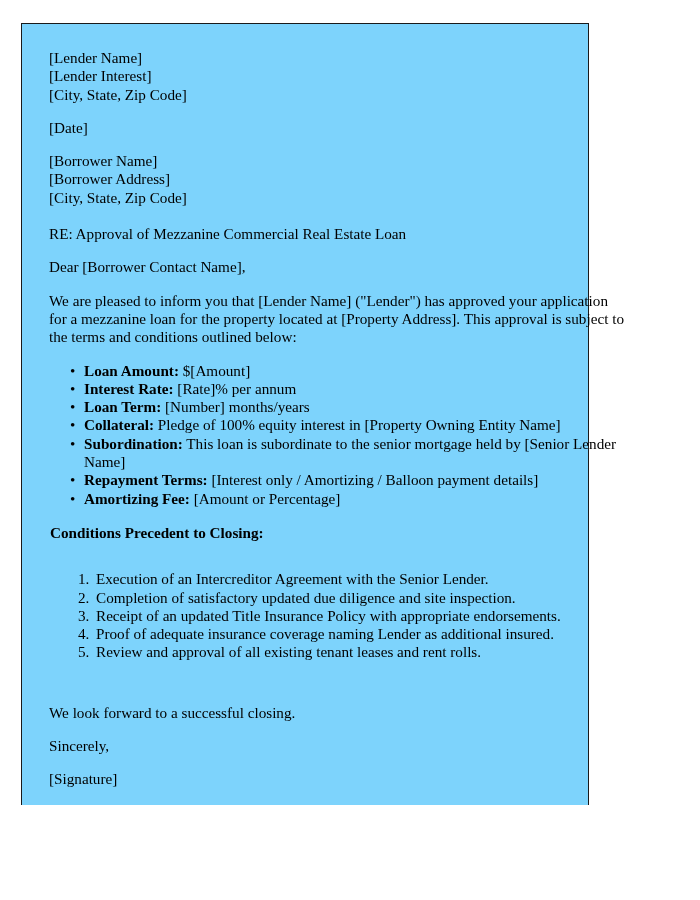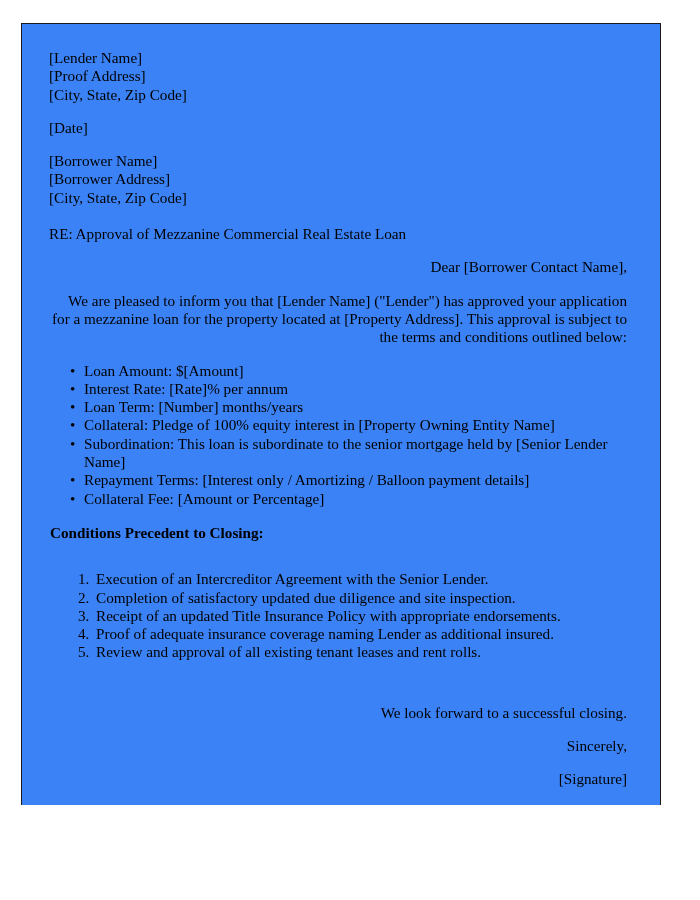--- a/index.html
+++ b/index.html
@@ -14,24 +14,24 @@
     font-family: "Liberation Serif", "DejaVu Serif", serif;
     color: #000000;
     overflow: hidden;
   }
 
   
   #page-sheet {
     position: absolute;
     left: 21px;
     top: 23px;
-    width: 640px;
+    width: 568px;
     height: 782px;
     box-sizing: border-box;
-    background: #3b82f6;
+    background: #7dd3fc;
     border-left: 1px solid #1a1a1a;
     border-top: 1px solid #1a1a1a;
     border-right: 1px solid #1a1a1a;
     border-bottom: none;
   }
 
   #page-body {
     position: absolute;
     left: 27px;
     top: 25px;
@@ -50,21 +50,21 @@
   .gap-sm { height: 15px; }
   .gap-md { height: 18px; }
 
   .re-line {
     font-weight: normal;
     margin: 0;
   }
 
   .para {
     margin: 0;
-    text-align: right;
+    text-align: left;
   }
 
   ul.terms {
     list-style: none;
     margin: 0;
     padding: 0;
   }
   ul.terms > li {
     position: relative;
     padding-left: 35px;
@@ -73,21 +73,21 @@
   }
   ul.terms > li::before {
     content: "\2022";
     position: absolute;
     left: 21px;
     top: 0;
     font-size: 15.2px;
     line-height: 18.3px;
   }
   .term-label {
-    font-weight: normal;
+    font-weight: bold;
   }
 
   ol.conditions {
     list-style: none;
     margin: 12px;
     padding: 0;
     counter-reset: cond;
   }
   ol.conditions > li {
     position: relative;
@@ -110,21 +110,21 @@
   }
 </style>
 </head>
 <body>
 
 <div id="page-sheet">
   <div id="page-body">
 
     <div>
       <div class="blk addr-line">[Lender Name]</div>
-      <div class="blk addr-line">[Proof Address]</div>
+      <div class="blk addr-line">[Lender Interest]</div>
       <div class="blk addr-line">[City, State, Zip Code]</div>
     </div>
 
     <div class="gap-sm"></div>
 
     <div class="blk">[Date]</div>
 
     <div class="gap-sm"></div>
 
     <div>
@@ -147,21 +147,21 @@
 
     <div class="gap-sm"></div>
 
     <ul class="terms" id="terms-list">
         <li><span class="term-label">Loan Amount:</span><span> $[Amount]</span></li>
         <li><span class="term-label">Interest Rate:</span><span> [Rate]% per annum</span></li>
         <li><span class="term-label">Loan Term:</span><span> [Number] months/years</span></li>
         <li><span class="term-label">Collateral:</span><span> Pledge of 100% equity interest in [Property Owning Entity Name]</span></li>
         <li><span class="term-label">Subordination:</span><span> This loan is subordinate to the senior mortgage held by [Senior Lender Name]</span></li>
         <li><span class="term-label">Repayment Terms:</span><span> [Interest only / Amortizing / Balloon payment details]</span></li>
-        <li><span class="term-label">Collateral Fee:</span><span> [Amount or Percentage]</span></li>
+        <li><span class="term-label">Amortizing Fee:</span><span> [Amount or Percentage]</span></li>
       </ul>
 
     <div class="gap-sm"></div>
 
     <div class="heading-bold">Conditions Precedent to Closing:</div>
 
     <div class="gap-sm"></div>
 
     <ol class="conditions" id="conditions-list">
         <li>Execution of an Intercreditor Agreement with the Senior Lender.</li>

